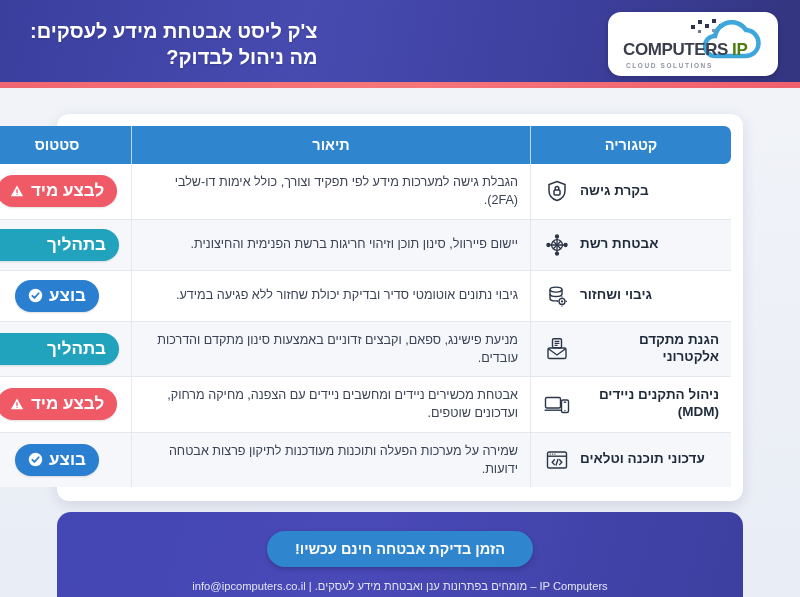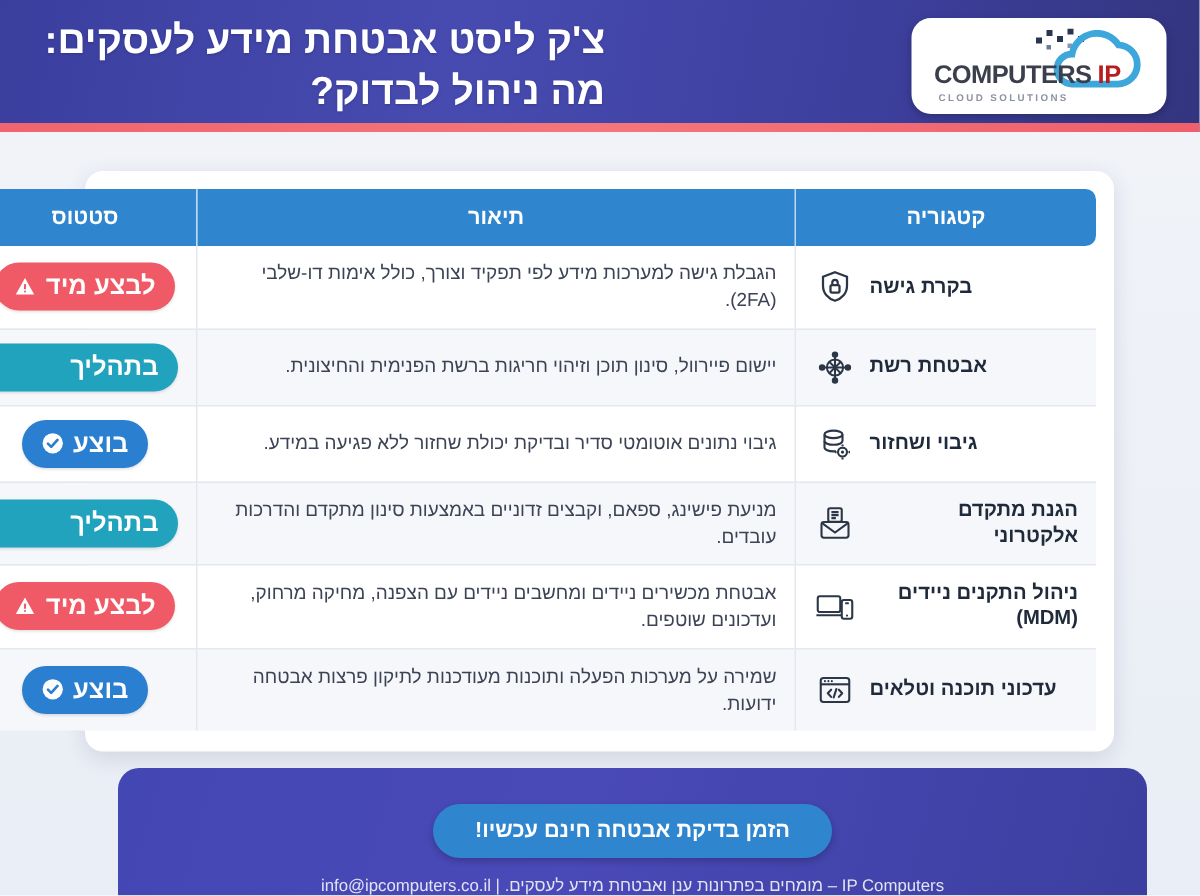--- a/index.html
+++ b/index.html
@@ -71,42 +71,42 @@
     position: absolute;
     left: 6px;
     bottom: 10px;
     display: flex;
     align-items: baseline;
     gap: 4px;
   }
   .logo-ip {
     font-size: 17px;
     font-weight: bold;
-    color: #b91c1c;
+    color: #4d7c0f;
     letter-spacing: -0.3px;
   }
   .logo-computers {
     font-size: 17px;
     font-weight: bold;
     color: #3b3f4c;
     letter-spacing: -0.4px;
   }
   .logo-sub {
     position: absolute;
     left: 9px;
     bottom: 1px;
     font-size: 6.5px;
     letter-spacing: 1.6px;
     color: #8e93a3;
     font-weight: bold;
   }
 
   .header-title {
     color: #ffffff;
-    font-size: 26px;
+    font-size: 20px;
     font-weight: bold;
     line-height: 1.3;
     text-align: right;
     direction: rtl;
     padding-left: 4px;
     text-shadow: 0 1px 2px rgba(0,0,0,0.18);
   }
   .header-title .line2 { display: block; }
 
   
@@ -224,24 +224,23 @@
     position: absolute;
     left: 57px;
     bottom: 0;
     width: 686px;
     height: 85px;
     background: linear-gradient(105deg, #4347b4 0%, #4a49b8 45%, #3c3f9f 100%);
     border-radius: 14px 14px 0 0;
     display: flex;
     flex-direction: column;
     align-items: center;
-    justify-content: flex-end;
+    justify-content: center;
     padding-top: 14px;
     box-sizing: border-box;
-    margin-left: 22px;
   }
   .cta-button {
     background: #2f86ce;
     color: #ffffff;
     font-size: 14.5px;
     font-weight: bold;
     padding: 10px 28px;
     border-radius: 999px;
     border: none;
     direction: rtl;

